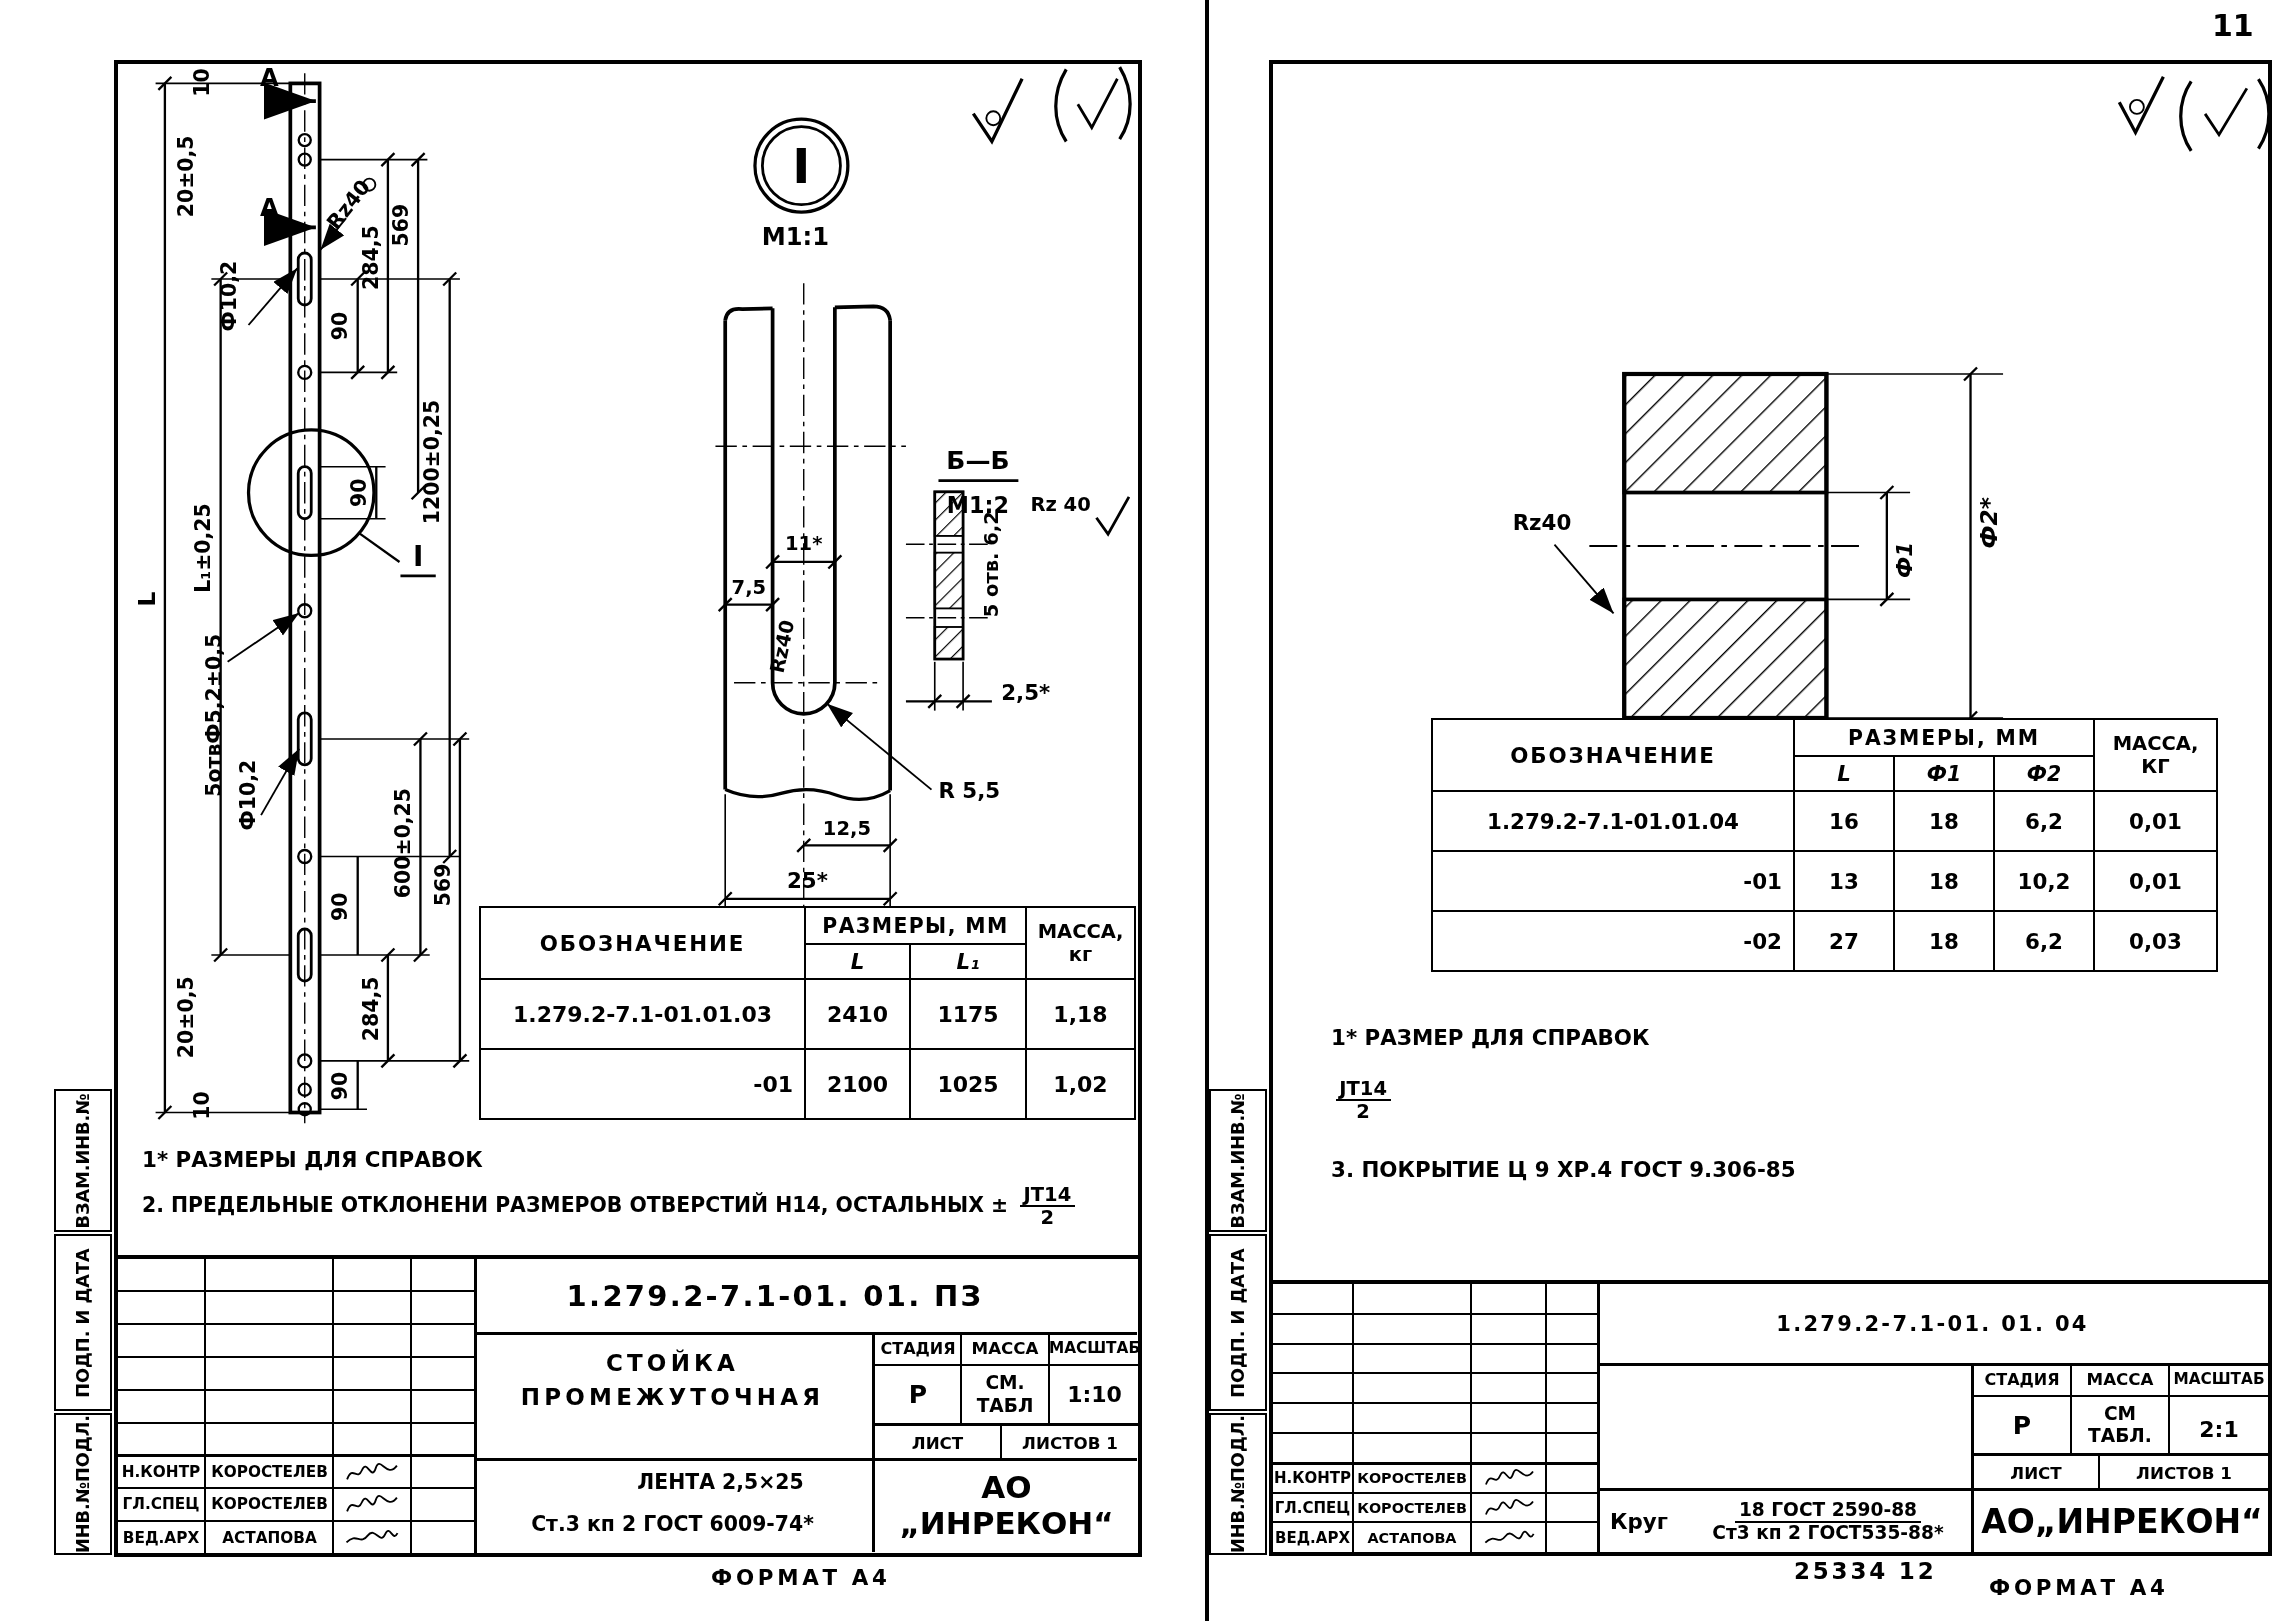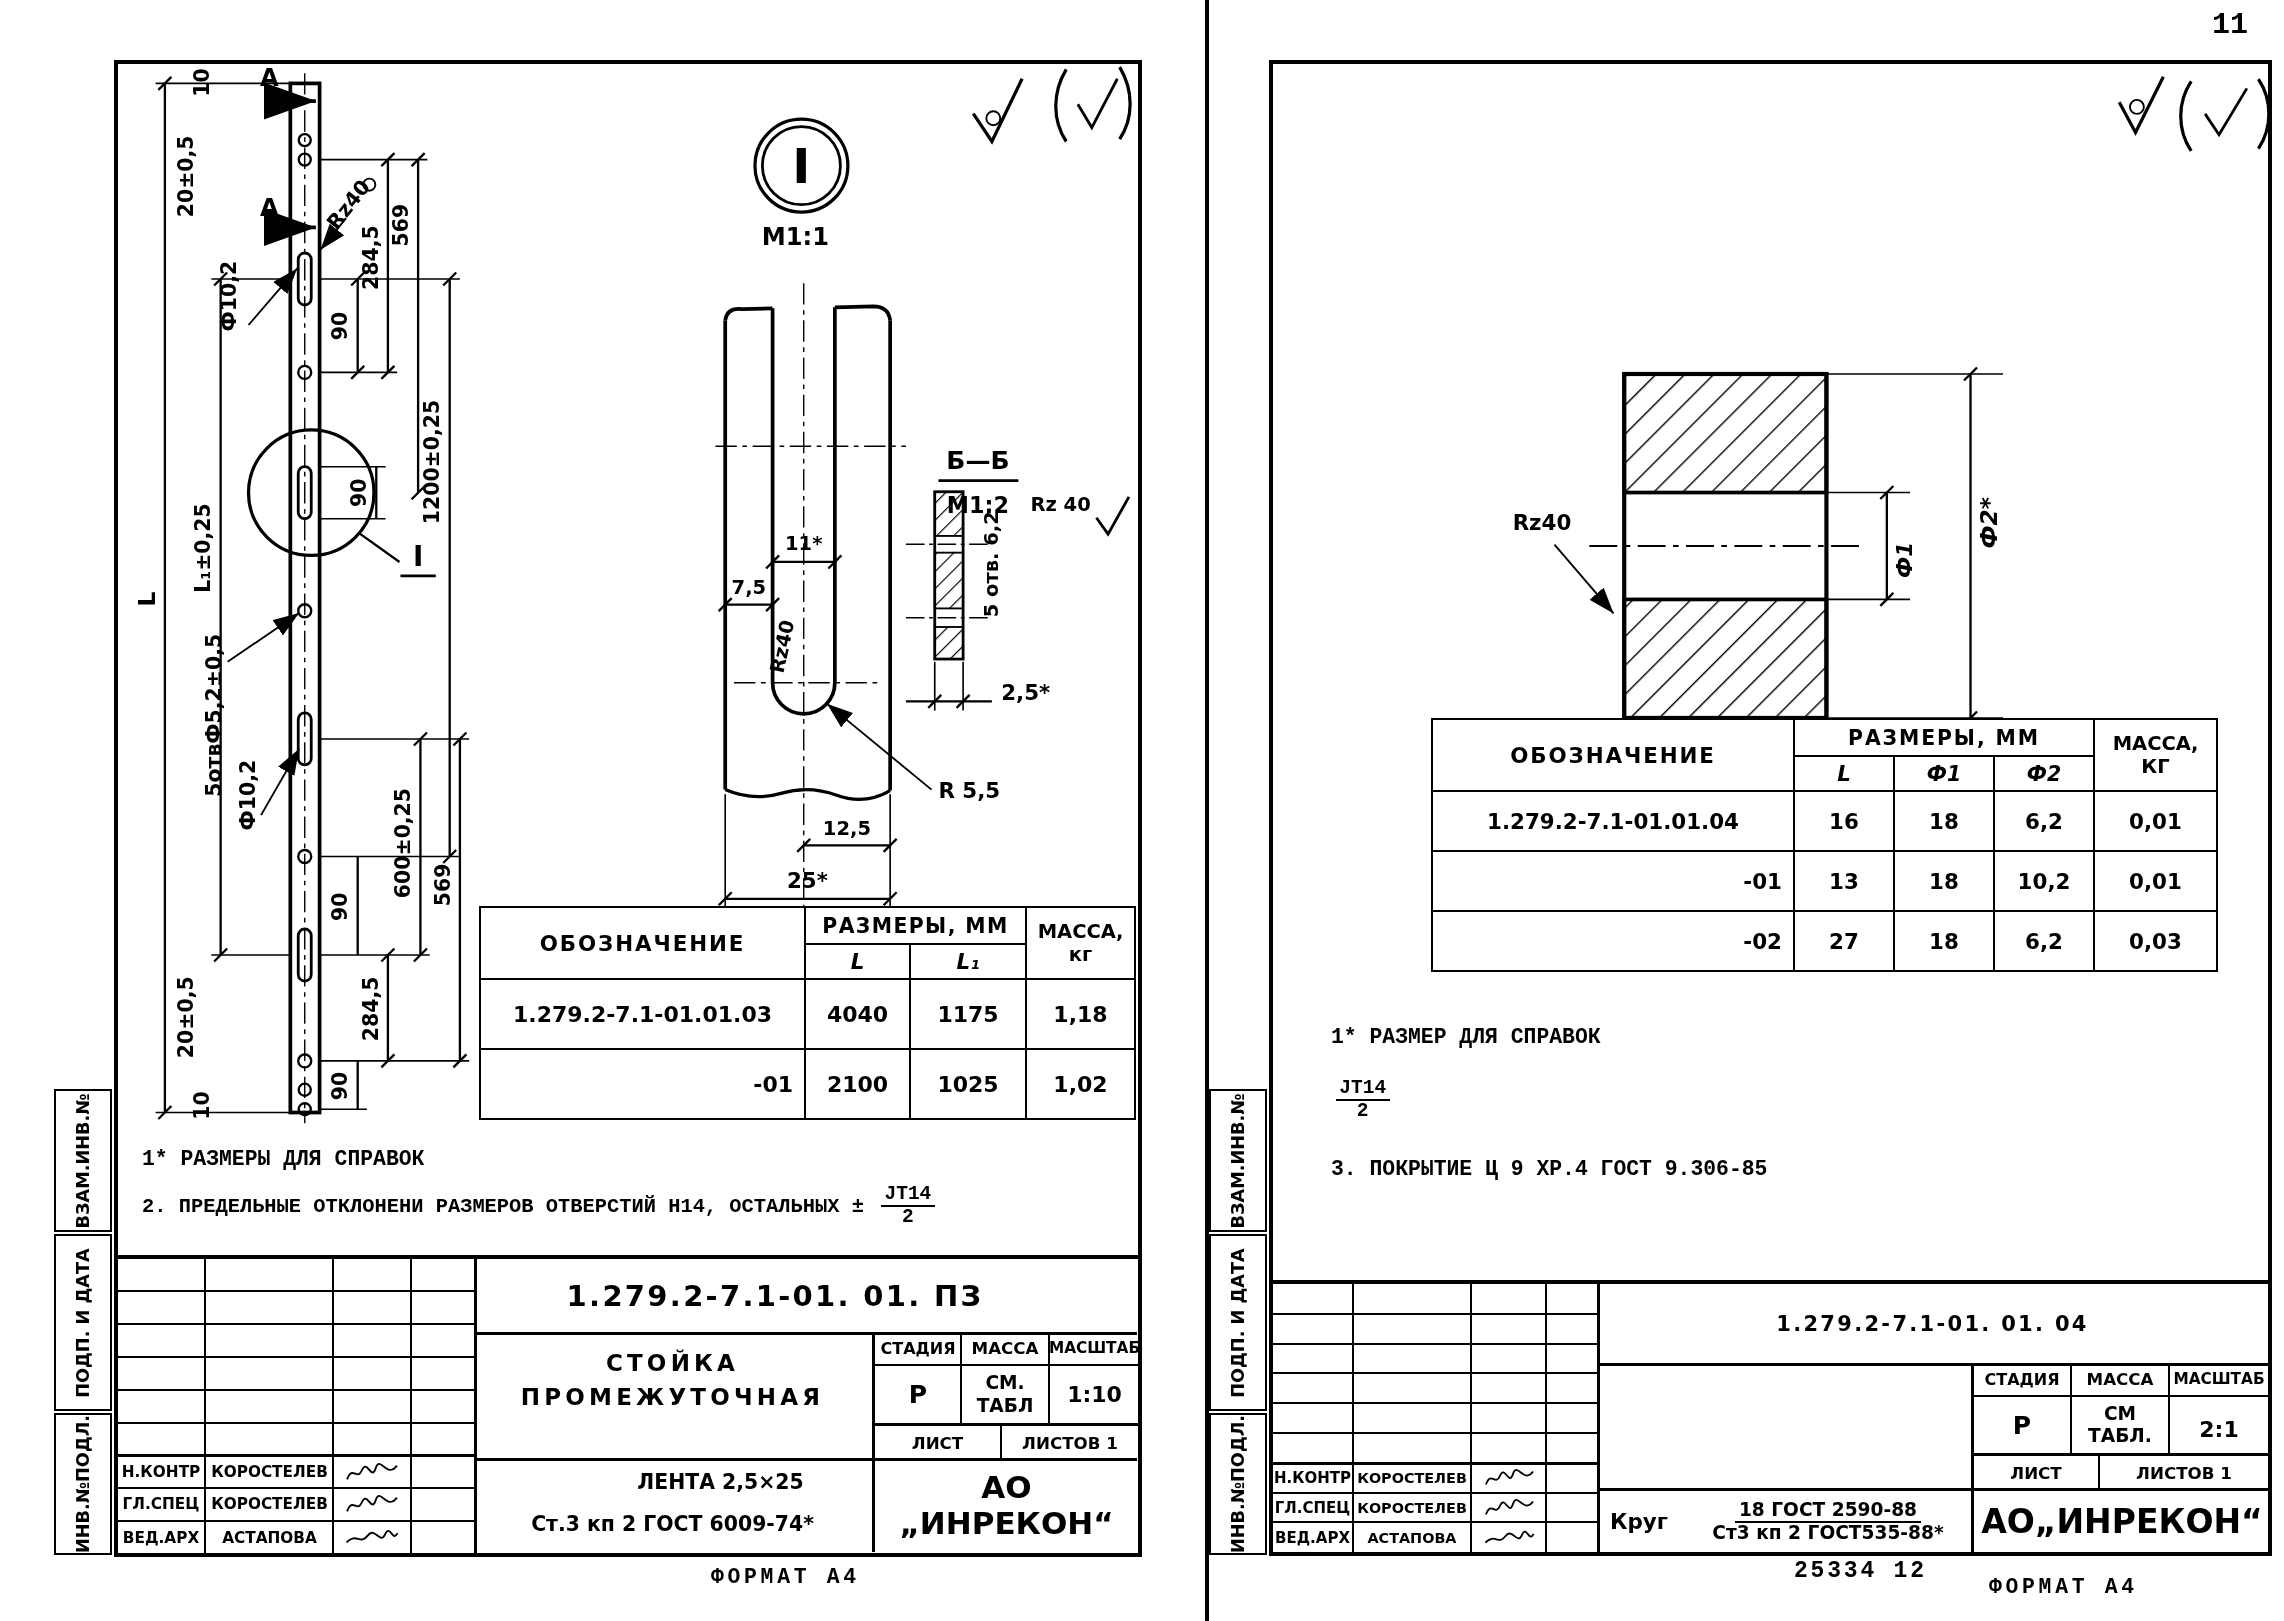--- a/index.html
+++ b/index.html
@@ -1,21 +1,21 @@
 <!DOCTYPE html>
 <html style="font-size:7.4px"><head>
 <meta charset="utf-8">
 <style>
   html,body{margin:0;padding:0;background:#e8e8e4;}
   #canvas{position:relative;width:2284px;height:1621px;background:#ffffff;
           font-family:"DejaVu Sans",sans-serif;color:#000;overflow:hidden;}
   .abs{position:absolute;}
   .frame{position:absolute;border:4.2px solid #000;}
   .vdivider{position:absolute;top:0;width:3.7px;height:1621px;background:#000;}
-  .lbl{position:absolute;font-weight:bold;white-space:nowrap;font-family:Liberation Mono, monospace;}
+  .lbl{position:absolute;font-weight:bold;white-space:nowrap;}
   .ctr{display:flex;align-items:center;justify-content:center;text-align:center;}
   .pre{white-space:pre-line;}
   svg{position:absolute;overflow:visible;}
   svg text{font-family:"DejaVu Sans",sans-serif;font-weight:bold;fill:#000;}
   table.gtab{border-collapse:collapse;table-layout:fixed;background:#fff;}
   table.gtab td{border:2.8px solid #000;font-weight:bold;text-align:center;vertical-align:middle;padding:0;}
   .tbline{position:absolute;background:#000;}
   .tbtext{position:absolute;font-weight:bold;display:flex;align-items:center;justify-content:center;text-align:center;white-space:pre-line;}
   .sidecell{position:absolute;border:2.8px solid #000;display:flex;align-items:center;justify-content:center;background:#fff;}
   .sidecell span{transform:rotate(-90deg);white-space:nowrap;font-weight:bold;font-size:17.7px;}
@@ -254,21 +254,21 @@
       <td colspan="2" style="font-size:20.4px;letter-spacing:1.4px;">РАЗМЕРЫ, ММ</td>
       <td rowspan="2" class="pre" style="font-size:19.5px;">МАССА,
 кг</td>
     </tr>
     <tr style="height:35px;">
       <td style="font-size:21.4px;font-style:italic;">L</td>
       <td style="font-size:21.4px;font-style:italic;">L₁</td>
     </tr>
     <tr style="height:70px;font-size:22px;padding-left:36px;">
       <td>1.279.2-7.1-01.01.03</td>
-      <td>4040</td>
+      <td>2410</td>
       <td>1175</td>
       <td>1,18</td>
     </tr>
     <tr style="height:70px;font-size:22px;">
       <td style="text-align:right;padding-right:11px;">-01</td>
       <td>2100</td>
       <td>1025</td>
       <td>1,02</td>
     </tr>
   </tbody>

